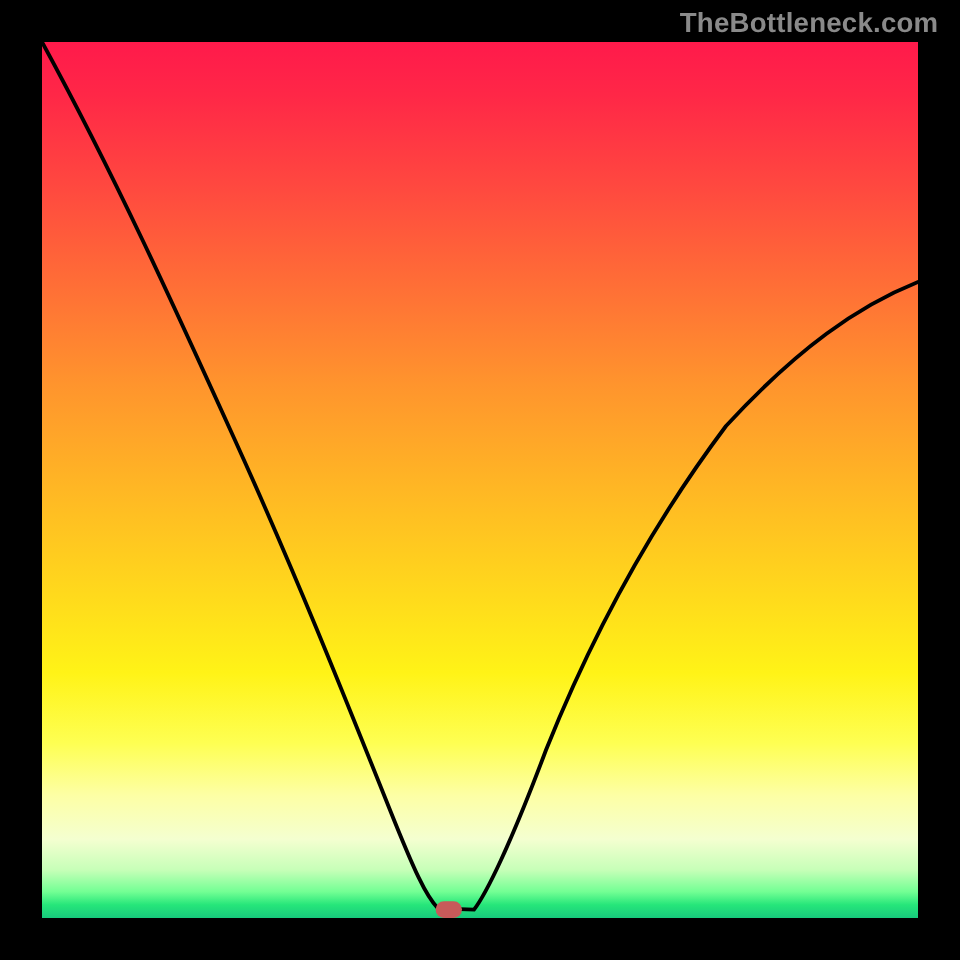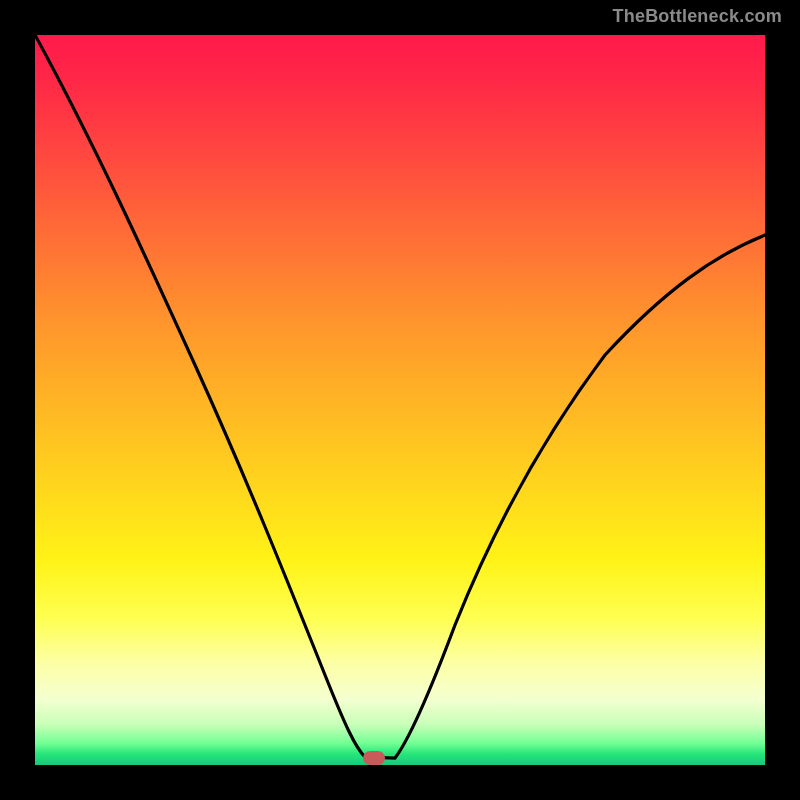--- a/index.html
+++ b/index.html
@@ -39,21 +39,21 @@
       #73ff94 97%,
       #26e67a 98.5%,
       #17c97c 100%
     );
   }
   .watermark {
     position: absolute;
     top: 6px;
     right: 18px;
     color: #8a8a8a;
-    font-size: 18px;
+    font-size: 23px;
     font-weight: 600;
     letter-spacing: 0.2px;
   }
   svg.curve {
     position: absolute;
     left: 0;
     top: 0;
   }
   .marker {
     position: absolute;

